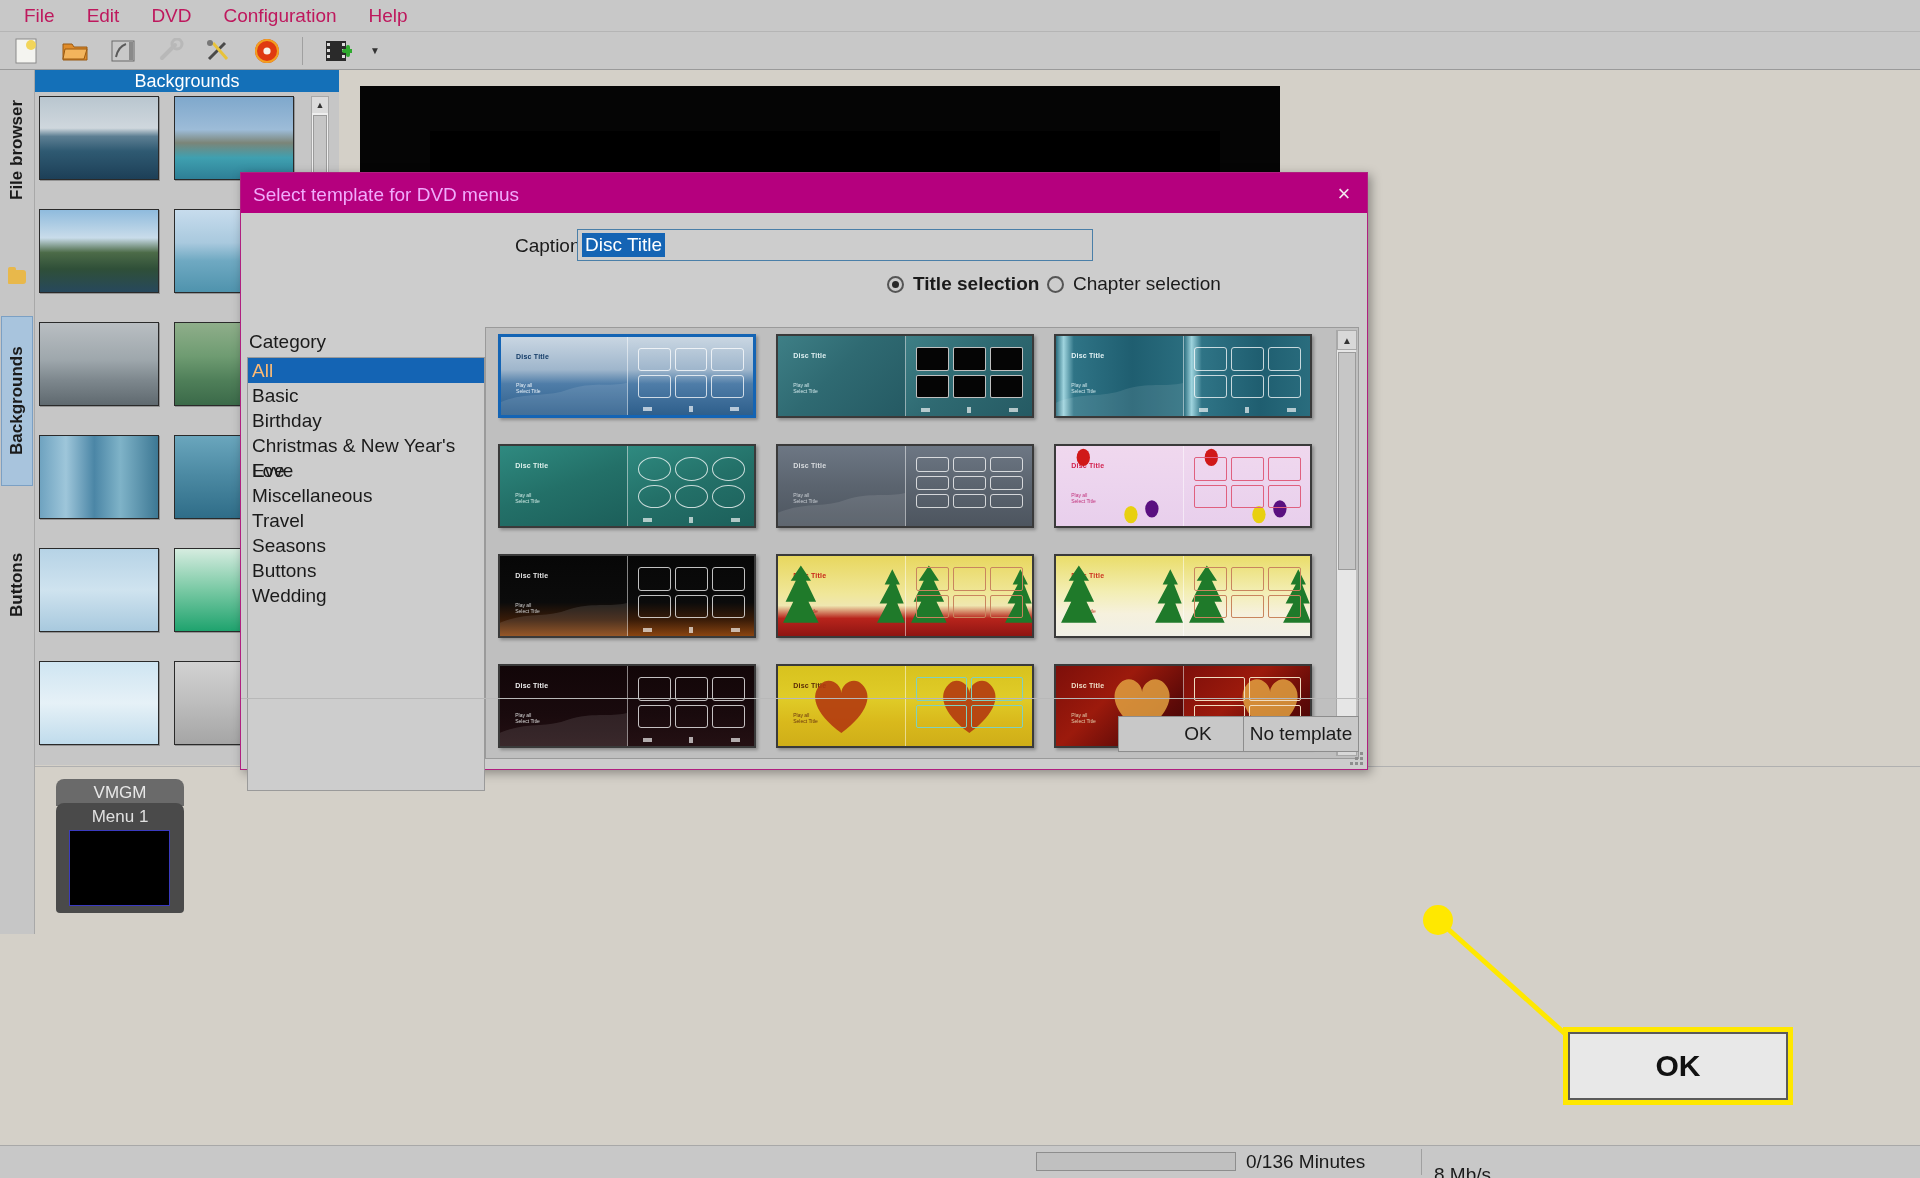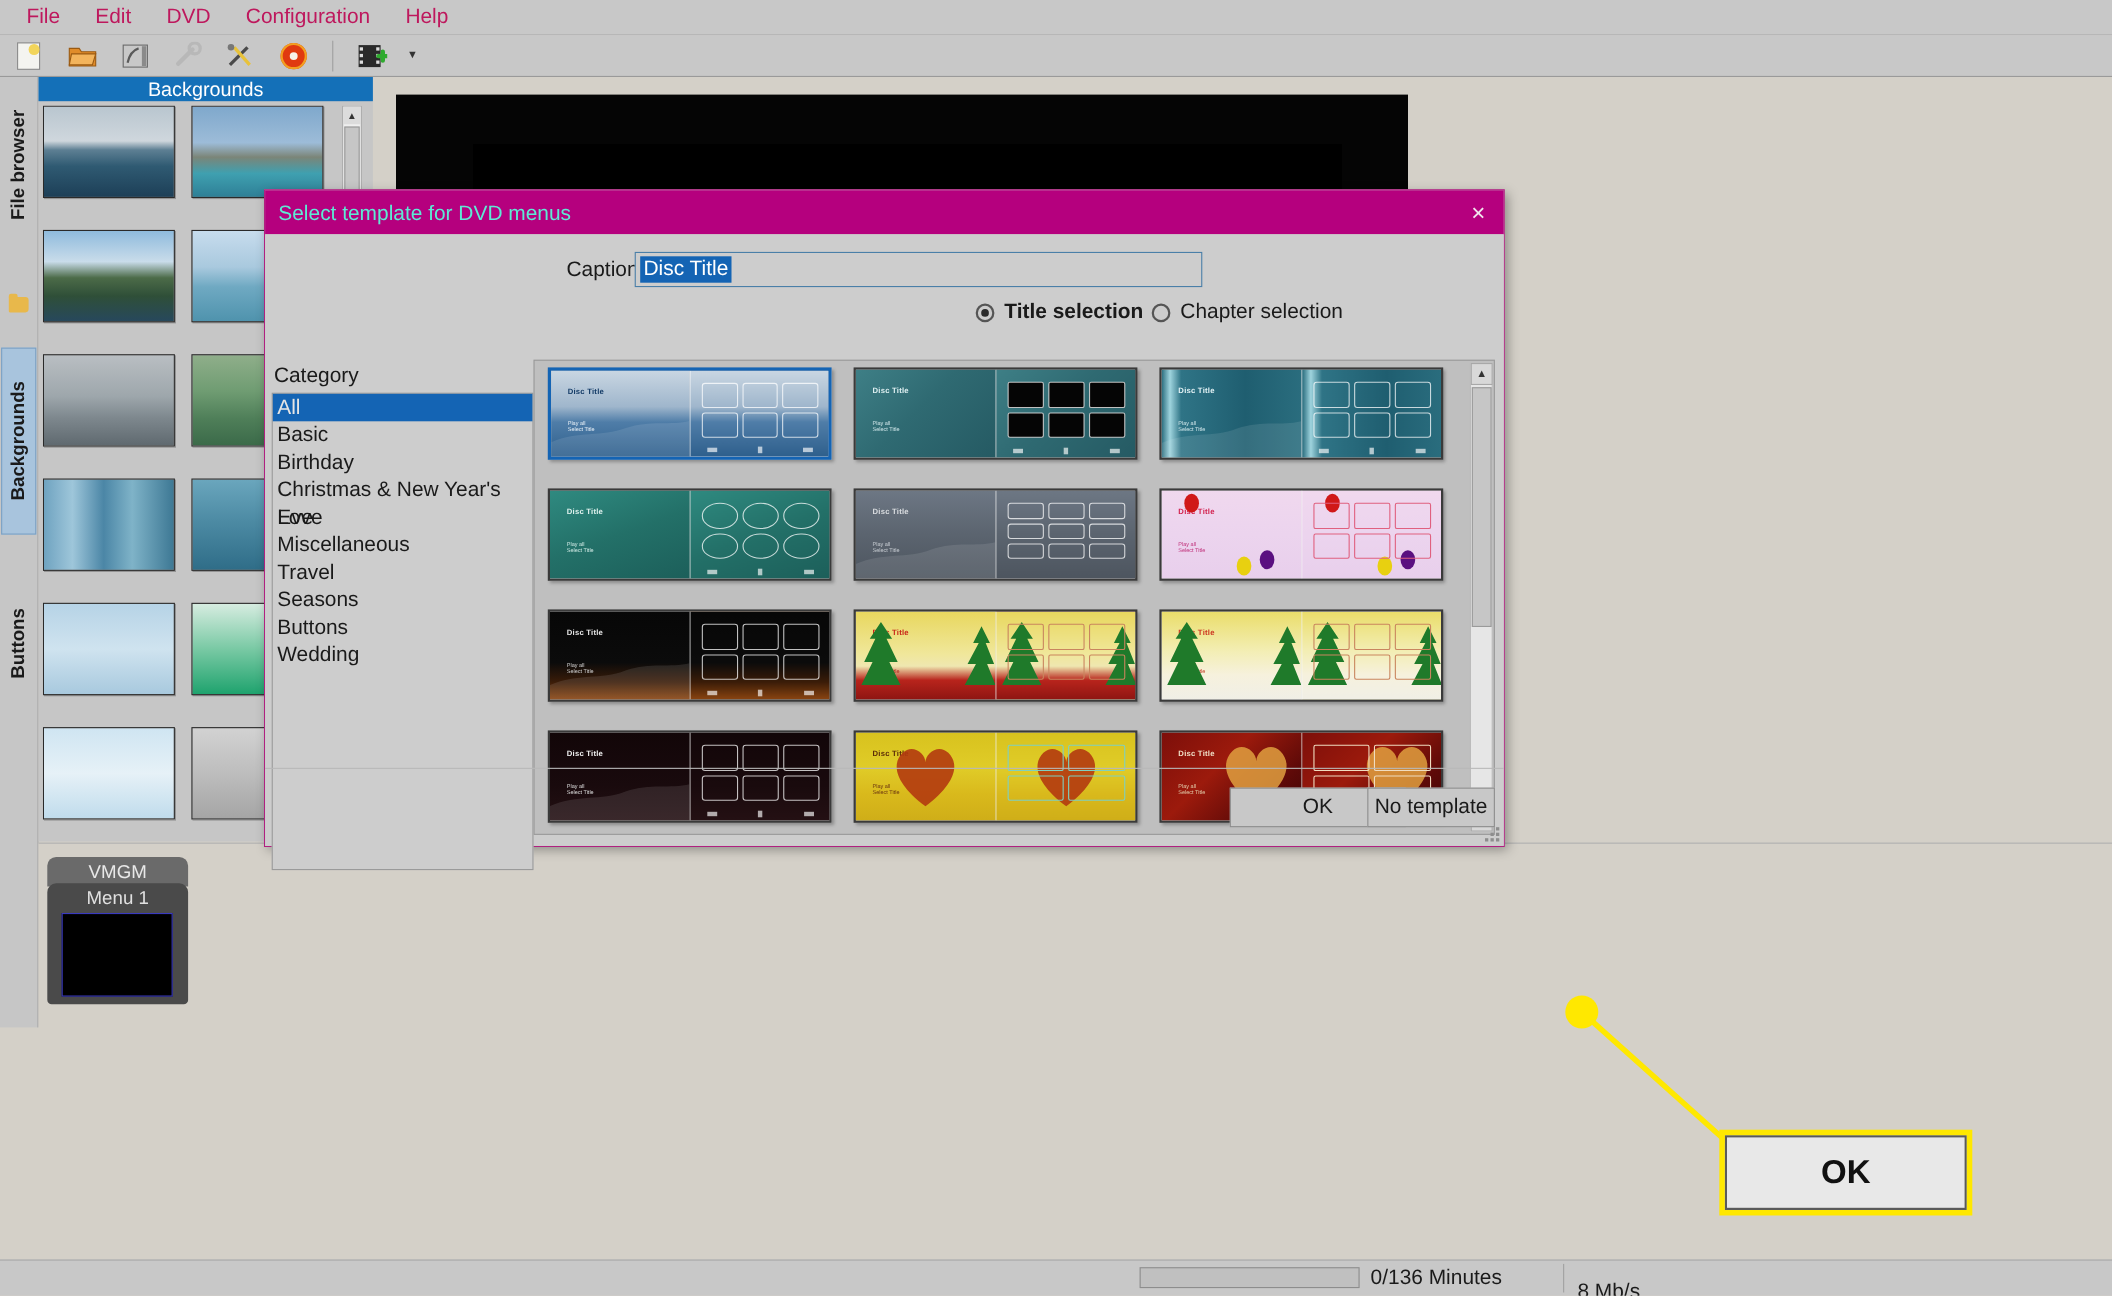--- a/index.html
+++ b/index.html
@@ -50,58 +50,58 @@
   }
   #bgscroll{position:absolute;right:10px;top:26px;width:18px;height:666px;background:#efefef;border:1px solid #a8a8a8;box-sizing:border-box;}
   #bgscroll .thumbbar{position:absolute;left:1px;top:1px;width:14px;height:60px;background:#c6c6c6;border:1px solid #9a9a9a;box-sizing:border-box;}
   #bgscroll .arr{position:absolute;left:0;width:16px;height:16px;display:flex;align-items:center;justify-content:center;font-size:9px;color:#333;background:#dcdcdc;}
   
   #previewArea{position:absolute;left:340px;top:70px;width:1580px;height:861px;background:#d4d0c8;}
   #previewBlack{position:absolute;left:20px;top:16px;width:920px;height:260px;background:#050505;}
   #previewInner{position:absolute;left:70px;top:45px;width:790px;height:215px;background:#000;}
   
   #menuStrip{position:absolute;left:35px;top:766px;width:1885px;height:168px;background:#d4d0c8;border-top:1px solid #b0b0b0;}
-  #vmgm{position:absolute;left:8px;top:12px;width:152px;height:130px;}
+  #vmgm{position:absolute;left:21px;top:12px;width:152px;height:130px;}
   #vmgmTab{position:absolute;left:0;top:0;width:128px;height:27px;background:#6a6a6a;border-radius:8px 8px 0 0;color:#e8e8e8;font-size:17px;display:flex;align-items:center;justify-content:center;}
   #menu1Tab{position:absolute;left:0;top:24px;width:128px;height:110px;background:#4a4a4a;border-radius:8px 8px 4px 4px;}
   #menu1Label{position:absolute;left:0;top:2px;width:128px;height:24px;color:#e0e0e0;font-size:17px;display:flex;align-items:center;justify-content:center;}
   #menu1Thumb{position:absolute;left:13px;top:27px;width:101px;height:76px;background:#000;border:1px solid #3a3ac0;box-sizing:border-box;}
   #dragHint{position:absolute;left:190px;top:62px;font-size:19px;color:#1a1a1a;}
   
   #statusbar{position:absolute;left:0;bottom:0;width:1920px;height:32px;background:#c8c8c8;border-top:1px solid #a8a8a8;display:flex;align-items:center;}
   #sbProgress{position:absolute;left:1036px;top:6px;width:200px;height:19px;background:#c0c0c0;border:1px solid #8d8d8d;box-sizing:border-box;}
   #sbMinutes{position:absolute;left:1246px;top:5px;font-size:19px;}
   #sbSep1{position:absolute;left:1421px;top:3px;width:1px;height:26px;background:#a0a0a0;}
   #sbRate{position:absolute;left:1434px;top:5px;font-size:19px;margin-top:13px;}
   
   #dialog{
     position:absolute;left:240px;top:172px;width:1128px;height:598px;
     background:#cfcfcf;border:1px solid #b02080;box-sizing:border-box;
     box-shadow:3px 3px 10px rgba(0,0,0,.35);
   }
   #dlgTitlebar{position:absolute;left:0;top:0;width:1126px;height:40px;background:#b5007e;}
-  #dlgTitle{position:absolute;left:12px;top:11px;color:#5eead4;font-size:19px;}
+  #dlgTitle{position:absolute;left:12px;top:11px;color:#f0abfc;font-size:19px;}
   #dlgClose{position:absolute;right:8px;top:8px;width:30px;height:26px;display:flex;align-items:center;justify-content:center;color:#f2e6ee;font-size:22px;cursor:default;}
   #dlgBody{position:absolute;left:0;top:40px;width:1126px;height:556px;background:#cdcdcd;}
   #capRow{position:absolute;left:0;top:16px;width:1126px;height:34px;}
   #capLabel{position:absolute;left:274px;top:6px;font-size:19px;}
   #capInput{
     position:absolute;left:336px;top:0px;width:516px;height:32px;
     background:#cdcdcd;border:1px solid #4a7fa8;box-sizing:border-box;
   }
   #capSel{position:absolute;left:4px;top:3px;background:#1464b4;color:#fff;font-size:19px;padding:1px 3px;}
   #radioRow{position:absolute;left:0;top:56px;width:1126px;height:32px;}
   .radio{position:absolute;display:flex;align-items:center;gap:9px;font-size:19px;cursor:default;}
   .rdot{width:17px;height:17px;border-radius:50%;border:2px solid #555;background:#cdcdcd;box-sizing:border-box;position:relative;}
   .rdot.on:after{content:"";position:absolute;left:3px;top:3px;width:7px;height:7px;border-radius:50%;background:#2a2a2a;}
   #catLabel{position:absolute;left:8px;top:118px;font-size:19px;}
   #catBoxWrap{position:absolute;left:6px;top:144px;width:238px;height:434px;background:#cdcdcd;border:1px solid #9a9a9a;box-sizing:border-box;}
   #catList{position:absolute;left:0;top:0;width:236px;}
   .catItem{height:25px;line-height:25px;padding-left:4px;font-size:19px;color:#1a1a1a;cursor:default;}
-  .catItem.sel{background:#1464b4;color:#e5e5e5;}
+  .catItem.sel{background:#1464b4;color:#fdba74;}
   #tplWrap{position:absolute;left:244px;top:114px;width:874px;height:432px;background:#bfbfbf;border:1px solid #9a9a9a;box-sizing:border-box;overflow:hidden;}
   #tplGrid{position:absolute;left:12px;top:6px;width:834px;}
   .tcell{position:absolute;width:258px;height:84px;}
   .tframe{position:absolute;left:0;top:0;width:258px;height:84px;border:2px solid #3a3a3a;box-sizing:border-box;box-shadow:2px 2px 3px rgba(0,0,0,.28);overflow:hidden;}
   .tcell.sel .tframe{border:3px solid #1464b4;}
   .tpanel{position:absolute;top:0;width:50%;height:100%;overflow:hidden;}
   .tpanel.L{left:0;}
   .tpanel.R{left:50%;border-left:1px solid rgba(255,255,255,.5);}
   .ttitle{position:absolute;left:12%;top:20%;font-size:7px;font-weight:bold;letter-spacing:.2px;}
   .tsub{position:absolute;left:12%;top:58%;font-size:5px;line-height:6px;}

